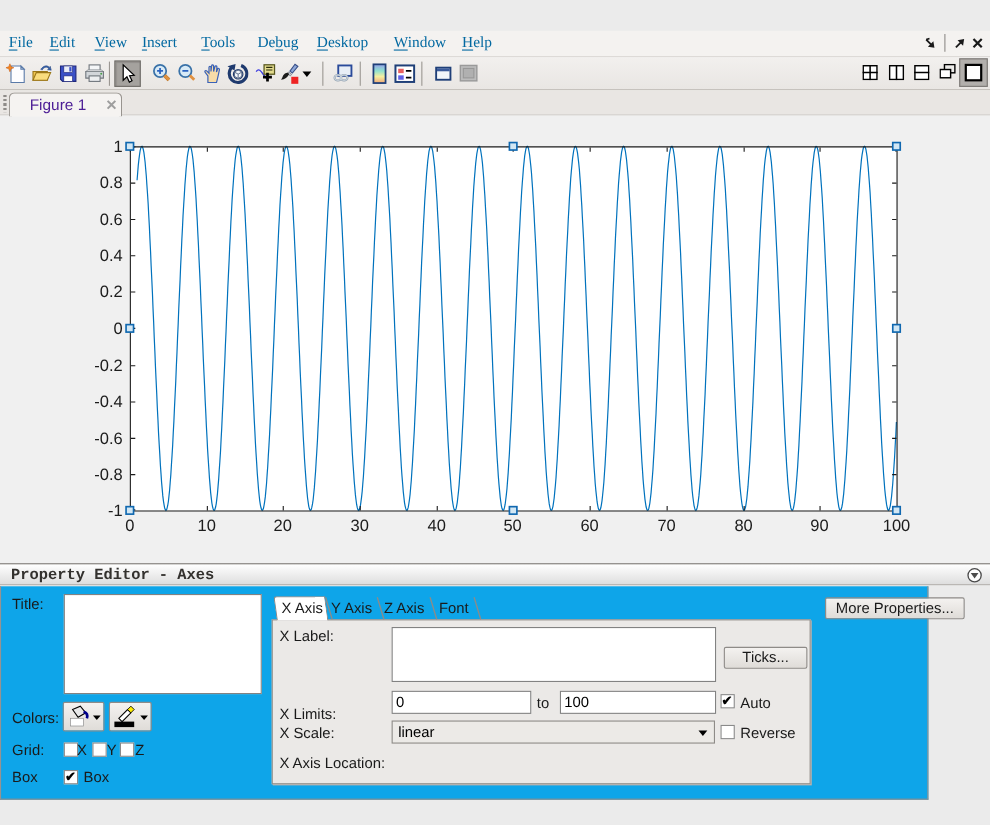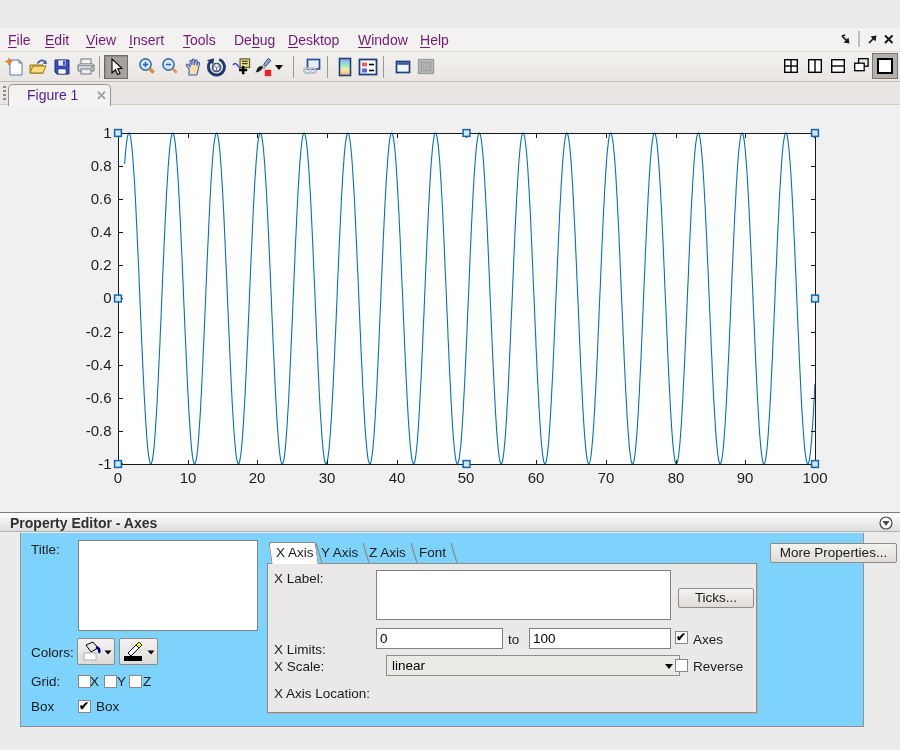--- a/index.html
+++ b/index.html
@@ -13,41 +13,41 @@
 #btn-close{left:8px;background:radial-gradient(circle at 40% 30%,#f89d74,#ed6f42);border:1px solid #bc5c38;}
 #btn-close svg{position:absolute;left:3px;top:3px;}
 #btn-min,#btn-max{background:linear-gradient(#fbfaf9,#e6e2db);border:1px solid #a9a49c;}
 #btn-min i{position:absolute;left:3.5px;top:6.5px;width:7px;height:1.8px;background:#6f6b64;}
 #btn-min{left:26px;}
 #btn-max{left:45px;}
 #btn-max i{position:absolute;left:4px;top:4px;width:6.5px;height:6.5px;border:1.5px solid #6f6b64;}
 #wtitle{left:74px;top:4px;font-size:16px;font-weight:bold;color:#403c37;letter-spacing:0px;}
 
 #menubar{left:0;top:28px;width:900px;height:24px;background:#f4f2f0;border-bottom:1px solid #dbd8d4;}
-.mitem{position:absolute;top:4px;font-size:14px;color:#701a75;}
+.mitem{position:absolute;top:4px;font-size:14px;color:#0369a1;font-family:Liberation Serif, serif;}
 .mitem u{text-decoration:underline;text-underline-offset:2px;}
 
 #toolbar{left:0;top:52px;width:900px;height:30px;background:linear-gradient(#f2f0ee,#e9e6e3);border-bottom:1px solid #c2beb9;}
 .ticon{position:absolute;top:5px;width:20px;height:20px;}
 .tsep{position:absolute;top:4px;width:1px;height:22px;background:#9b9792;}
 
 #tabbar{left:0;top:82px;width:900px;height:23px;background:#e9e6e3;border-bottom:1px solid #cfccc8;}
 #tab1{position:absolute;left:8px;top:2px;width:103px;height:22px;z-index:3;background:#f5f3f1;
  border:1px solid #98948f;border-bottom:none;border-radius:5px 5px 0 0;}
 #tab1 span.t{position:absolute;left:18px;top:2px;font-size:14px;color:#4c1d95;}
 #tab1 span.x{position:absolute;left:87px;top:2.5px;font-size:13px;color:#9e9e9e;font-weight:bold;}
 #tabhandle{position:absolute;left:3px;top:4px;width:3px;height:16px;
  background:repeating-linear-gradient(#8e8b88 0 2px,transparent 2px 4px);}
 
 #fig{left:0;top:105px;width:900px;height:407px;background:#f0f0f0;}
 
 #prophdr{left:0;top:512px;width:900px;height:20px;background:linear-gradient(#ffffff,#dedede);
  border-top:1px solid #807d79;border-bottom:1px solid #b5b2ae;}
-#prophdr b{position:absolute;left:10px;top:2px;font-size:14px;color:#33312e;}
-#propbody{left:0;top:533px;width:844px;height:194px;background:#7dd3fc;border-bottom:1px solid #8e8b88;border-left:1px solid #969390;border-right:1px solid #969390;margin-left:20px;}
+#prophdr b{position:absolute;left:10px;top:2px;font-size:14px;color:#33312e;font-family:Liberation Mono, monospace;}
+#propbody{left:0;top:533px;width:844px;height:194px;background:#0ea5e9;border-bottom:1px solid #8e8b88;border-left:1px solid #969390;border-right:1px solid #969390;}
 .plabel{position:absolute;font-size:13.5px;color:#1a1a1a;}
 .tinput{position:absolute;background:#ffffff;border:1px solid #828282;font-size:13.5px;color:#000;padding:2px 3px;}
 .combo{position:absolute;background:#eceae7;border:1px solid #8e8b88;font-size:13.5px;color:#000;}
 .combo .cv{position:absolute;left:5px;top:2px;}
 .combo .ca{position:absolute;right:6px;top:8px;width:0;height:0;border-left:4.5px solid transparent;border-right:4.5px solid transparent;border-top:5.5px solid #000;}
 .btn{position:absolute;background:linear-gradient(#f4f2f0,#dfdcd8);border:1px solid #8e8b88;border-radius:2px;font-size:13.5px;color:#1a1a1a;text-align:center;}
 .cb{position:absolute;width:13px;height:13px;background:#fff;border:1px solid #8a8a8a;}
 .cbc{position:absolute;width:13px;height:13px;background:#fff;border:1px solid #8a8a8a;}
 .cbc:after{content:"✔";position:absolute;left:0px;top:-2px;font-size:12px;color:#000;font-weight:bold;}
 </style></head><body>
@@ -324,23 +324,23 @@
  </svg>
 
  <span class="plabel" style="left:253px;top:38px">X Label:</span>
  <div class="abs" style="left:355px;top:37px;width:295px;height:50px;background:#fff;border:1px solid #828282;"></div>
  <div class="btn" style="left:657px;top:55px;width:76px;height:20px;line-height:18px;">Ticks...</div>
  <span class="plabel" style="left:253px;top:109px">X Limits:</span>
  <div class="tinput" style="left:355px;top:95px;width:127px;height:21px;">0</div>
  <span class="plabel" style="left:487px;top:99px">to</span>
  <div class="tinput" style="left:508px;top:95px;width:142px;height:21px;">100</div>
  <span class="cbc" style="left:654px;top:98px"></span>
-      <span class="plabel" style="left:672px;top:99px">Axes</span>
+      <span class="plabel" style="left:672px;top:99px">Auto</span>
  <span class="plabel" style="left:253px;top:126px">X Scale:</span>
- <div class="combo" style="left:365px;top:122px;width:294px;height:21px;">
+ <div class="combo" style="left:355px;top:122px;width:294px;height:21px;">
         <span class="cv">linear</span>
         <span class="ca"></span>
       </div>
  <span class="cb" style="left:654px;top:126px"></span>
       <span class="plabel" style="left:672px;top:126px">Reverse</span>
  <span class="plabel" style="left:253px;top:153px">X Axis Location:</span>
  <div class="btn" style="left:749px;top:10px;width:127px;height:20px;line-height:18px;">More Properties...</div>
 </div>
 </div>
 

